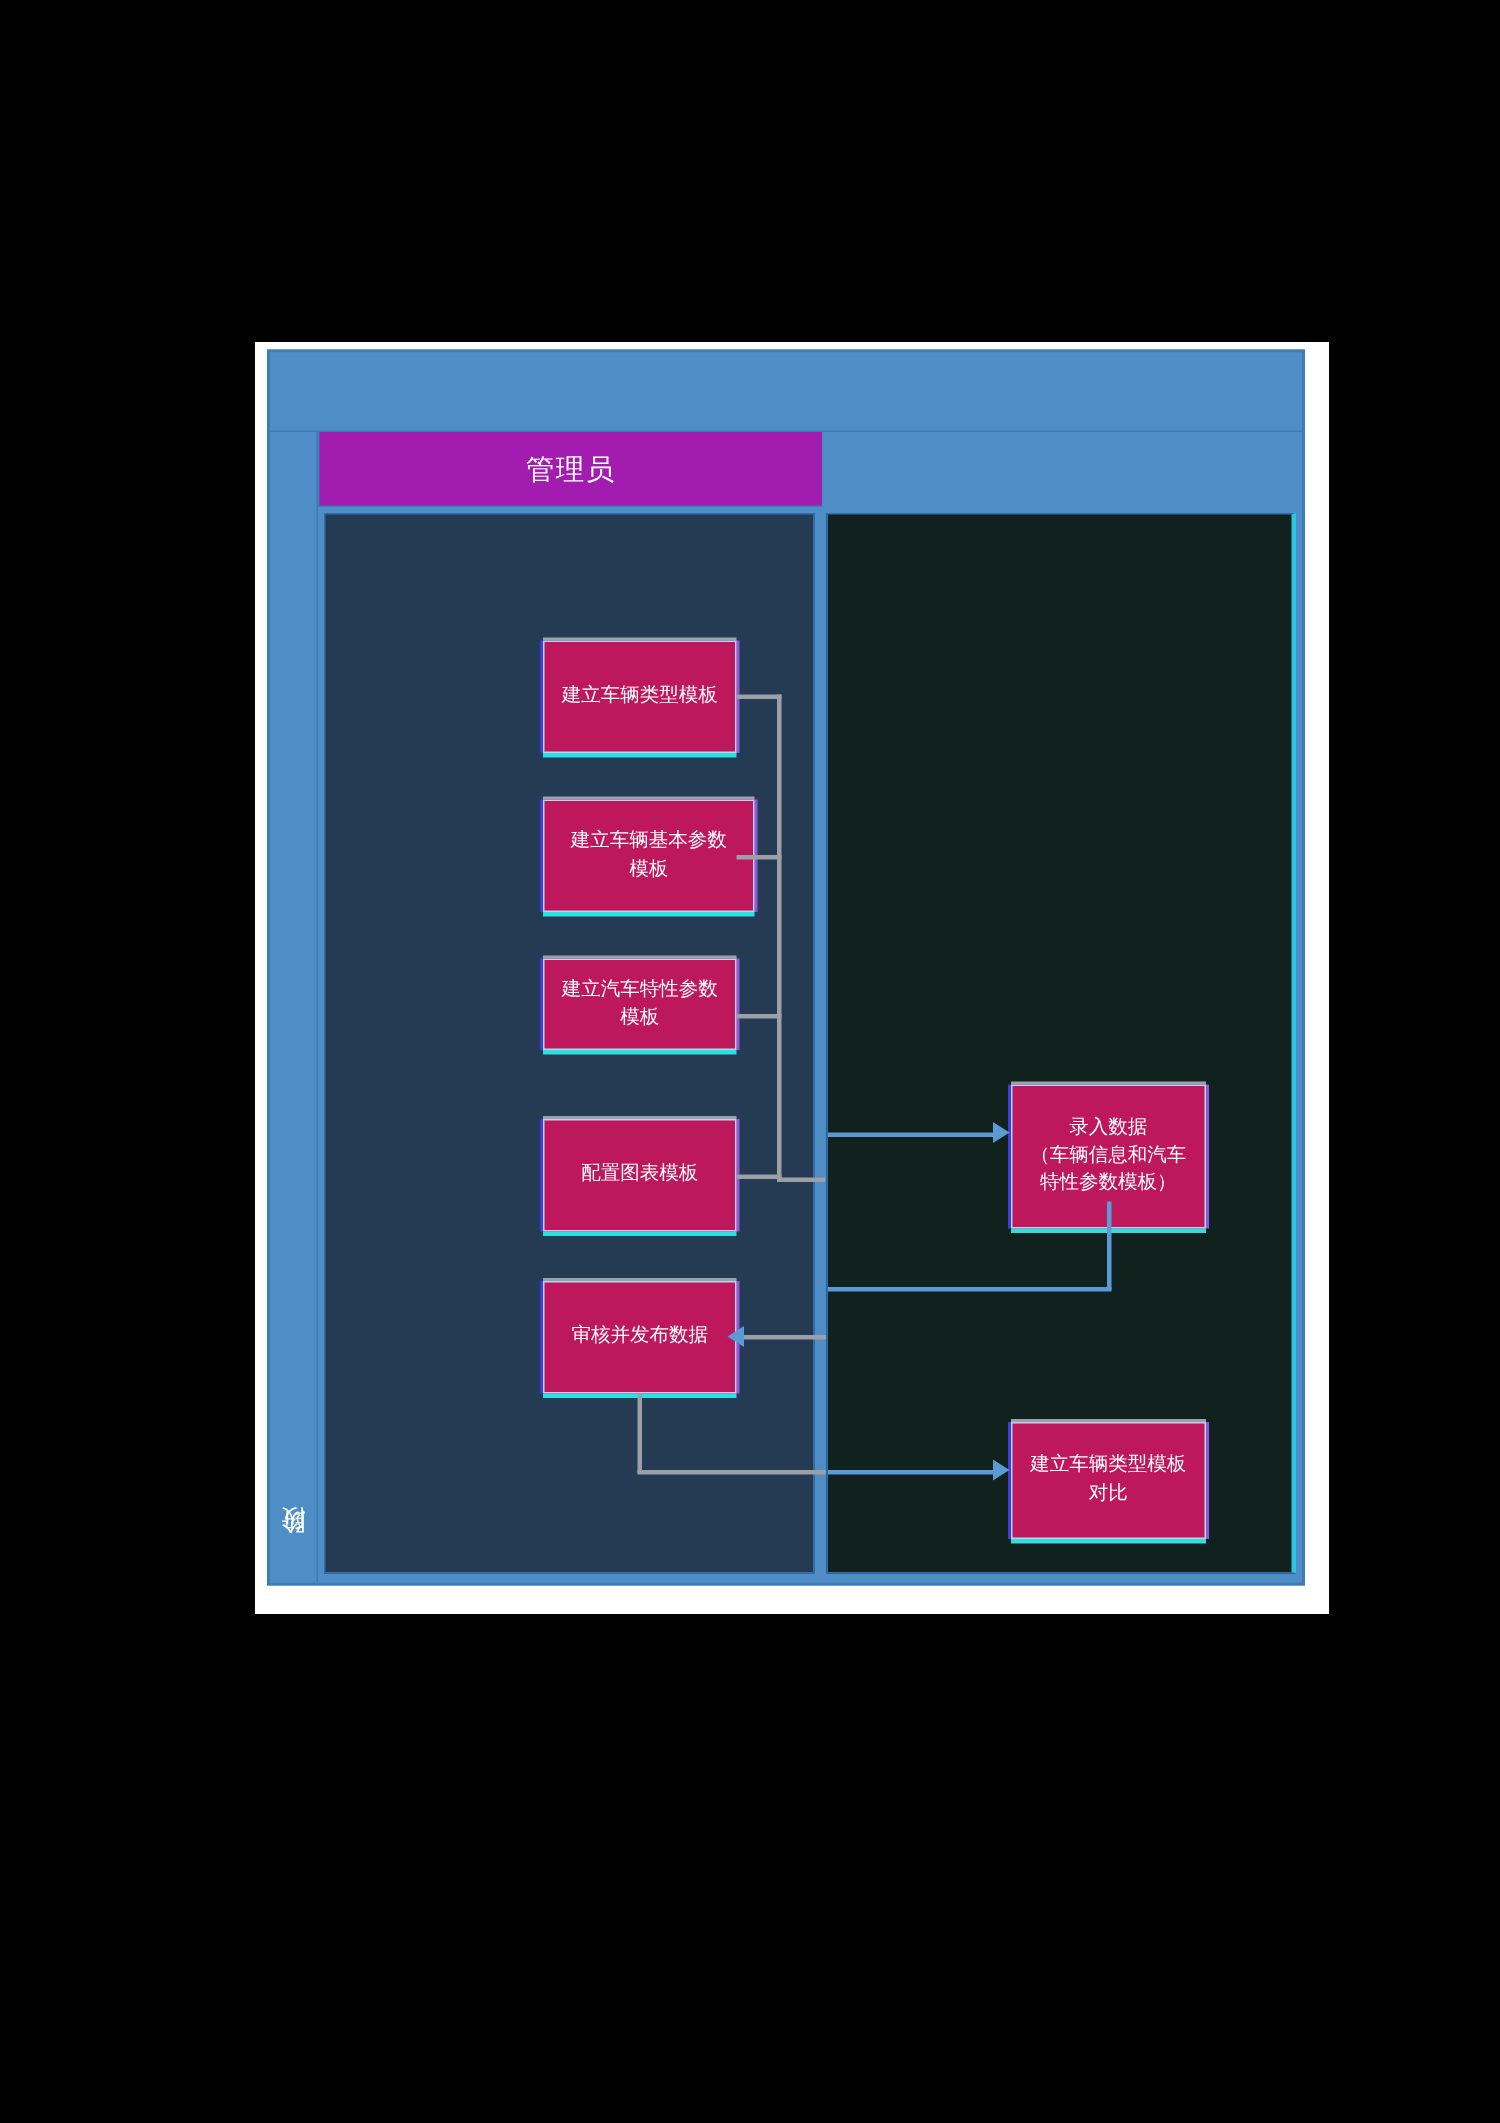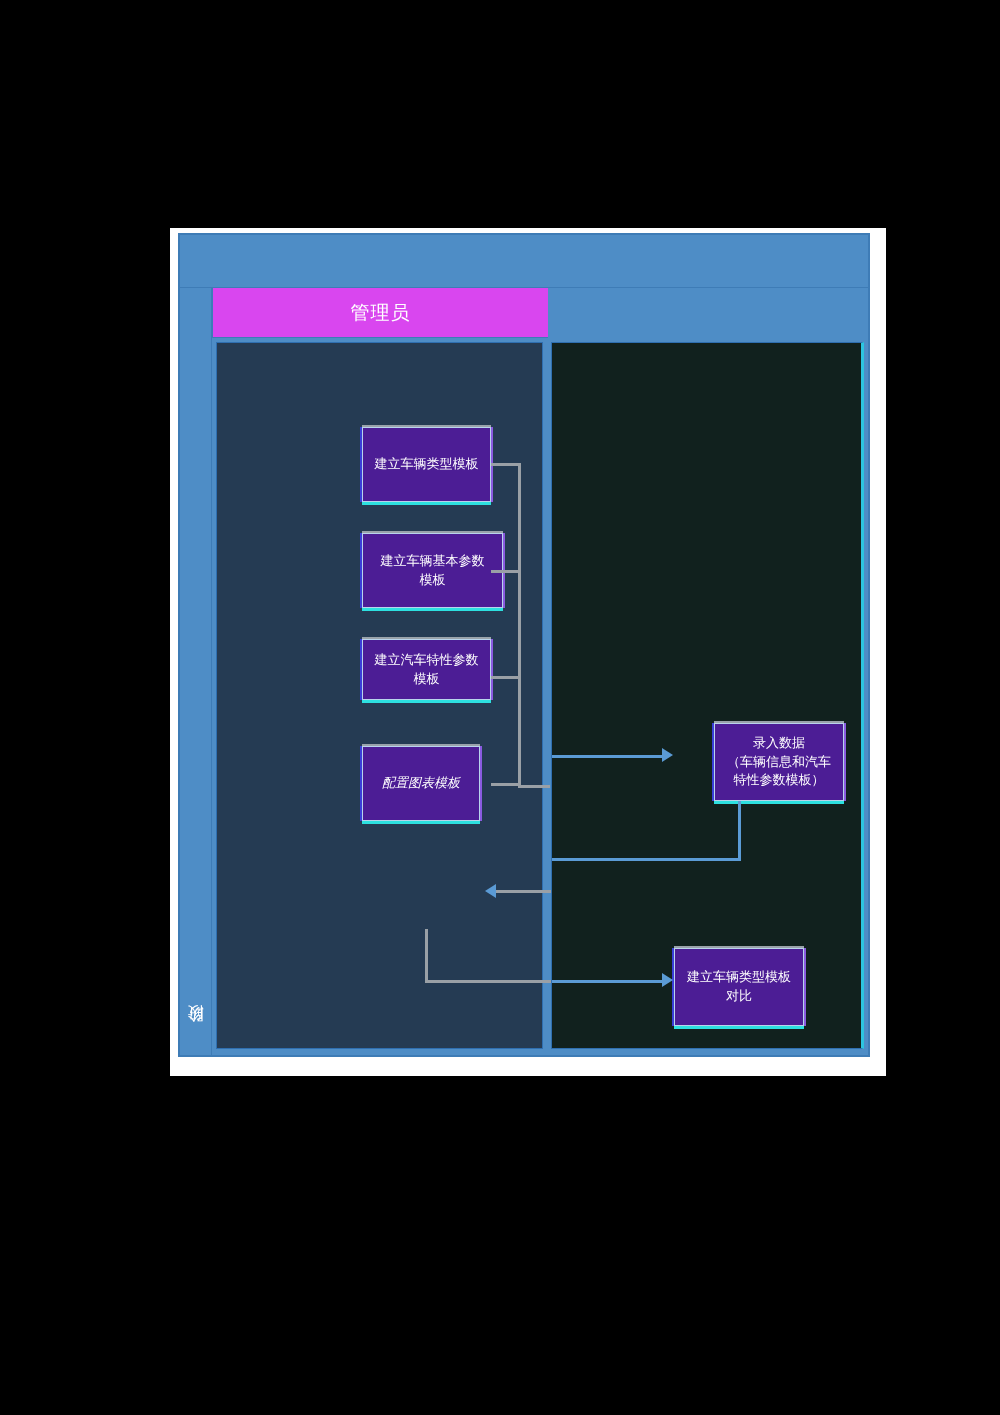--- a/index.html
+++ b/index.html
@@ -76,21 +76,21 @@
   .lane-headers {
     position: absolute;
     left: 32px;
     top: 53px;
     right: 0;
     height: 50px;
     display: flex;
   }
   .lane-header {
     flex: 0 0 auto;
-    background: #d946ef;
+    background: #a21caf;
     border-left: 1px solid #3E7CB6;
     border-bottom: 1px solid #3E7CB6;
     box-sizing: border-box;
     display: flex;
     align-items: center;
     justify-content: center;
     color: #ffffff;
     font-size: 19px;
     letter-spacing: 1px;
   }
@@ -123,21 +123,21 @@
   .lane-body.user {
     width: 316px;
     background: #11211E;
     border: 1px solid #2F6FB0;
     border-right: 3px solid #2DC5E0;
   }
 
   
   .task {
     position: absolute;
-    background: #4c1d95;
+    background: #be185d;
     border: 1px solid #B9D4EC;
     box-sizing: border-box;
     display: flex;
     align-items: center;
     justify-content: center;
     text-align: center;
     color: #ffffff;
     font-size: 13px;
     line-height: 1.45;
     padding: 4px 6px;
@@ -203,24 +203,27 @@
       <div class="task" style="left:145px; top:190px; width:141px; height:75px;">
         <span class="task-text">建立车辆基本参数
 模板</span>
       </div>
 
       <div class="task" style="left:145px; top:296px; width:129px; height:61px;">
         <span class="task-text">建立汽车特性参数
 模板</span>
       </div>
 
-      <div class="task" style="left:145px; top:403px; width:118px; height:75px;font-style:italic;">
+      <div class="task" style="left:145px; top:403px; width:129px; height:75px;">
         <span class="task-text">配置图表模板</span>
       </div>
 
+      <div class="task" style="left:145px; top:511px; width:129px; height:75px;">
+        <span class="task-text">审核并发布数据</span>
+      </div>
 
       <div class="conn conn-h" style="left:274px; top:120px; width:30px;"></div>
       <div class="conn conn-h" style="left:274px; top:227px; width:30px;"></div>
       <div class="conn conn-h" style="left:274px; top:333px; width:30px;"></div>
       <div class="conn conn-h" style="left:274px; top:440px; width:30px;"></div>
 
       <div class="conn conn-v" style="left:301px; top:120px; height:325px;"></div>
 
       <div class="conn conn-h" style="left:301px; top:442px; width:32px;"></div>
 
@@ -228,21 +231,21 @@
       <div class="arrow arrow-left" style="left:268px; top:541px;"></div>
 
       <div class="conn conn-v" style="left:208px; top:586px; height:53px;"></div>
       <div class="conn conn-h" style="left:208px; top:637px; width:126px;"></div>
     </div>
 
     <div class="lane-gap"></div>
 
     <div class="lane-body user">
 
-      <div class="task" style="left:122px; top:380px; width:130px; height:78px;margin-left:40px;">
+      <div class="task" style="left:122px; top:380px; width:130px; height:96px;">
         <span class="task-text">录入数据
 （车辆信息和汽车
 特性参数模板）</span>
       </div>
 
       <div class="task" style="left:122px; top:605px; width:130px; height:78px;">
         <span class="task-text">建立车辆类型模板
 对比</span>
       </div>
 

